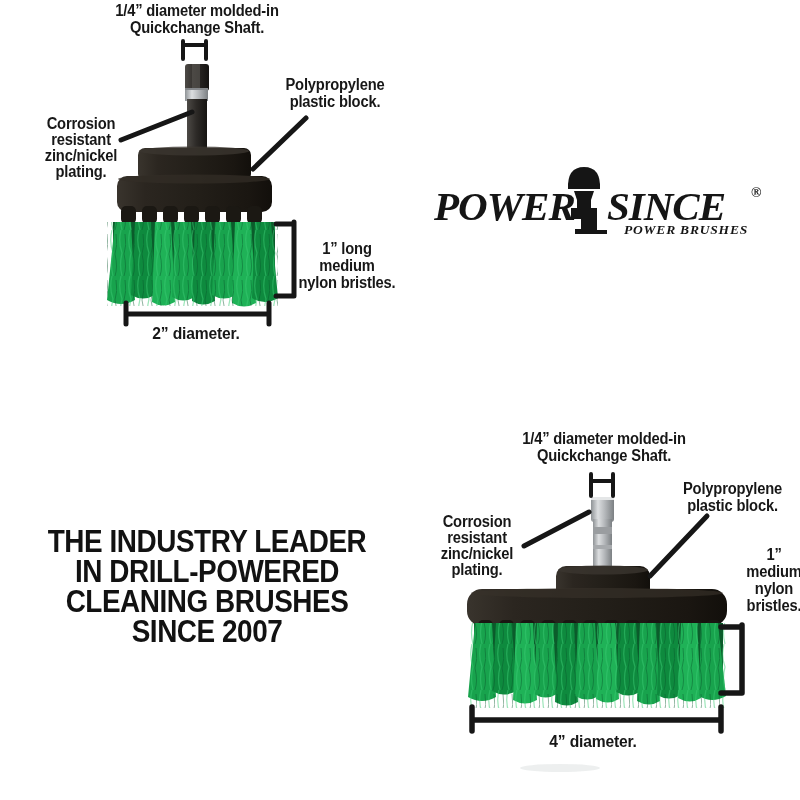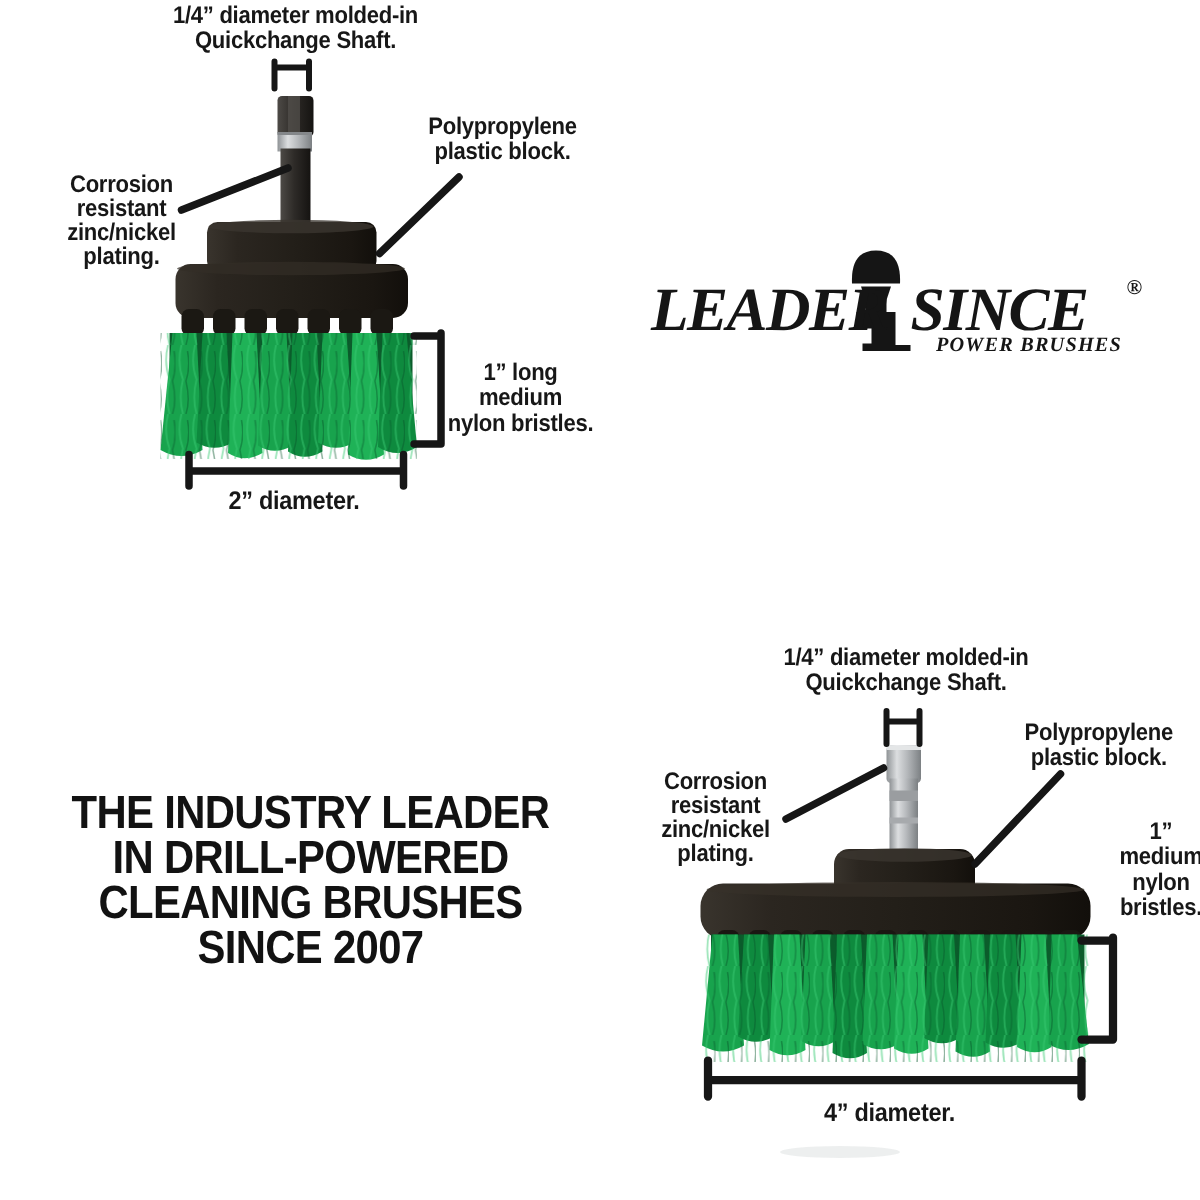--- a/index.html
+++ b/index.html
@@ -174,21 +174,21 @@
     <div>zinc/nickel</div>
     <div>plating.</div>
   </div>
   <div class="lbl" style="left:288px;top:240px;width:118px;">
     <div>1” long</div>
     <div>medium</div>
     <div>nylon bristles.</div>
   </div>
   <div class="lbl diam" style="left:116px;top:325px;width:160px;">2” diameter.</div>
 
-  <div class="logo-word" style="left:434px;top:186px;">LEADER</div>
+  <div class="logo-word" style="left:434px;top:186px;">POWER</div>
   <div class="logo-word" style="left:607px;top:186px;">SINCE</div>
   <div class="logo-reg" style="left:751px;top:186px;">®</div>
   <div class="logo-tag">POWER BRUSHES</div>
 
   <div class="headline">
     <div>THE INDUSTRY LEADER</div>
     <div>IN DRILL-POWERED</div>
     <div>CLEANING BRUSHES</div>
     <div>SINCE 2007</div>
   </div>

